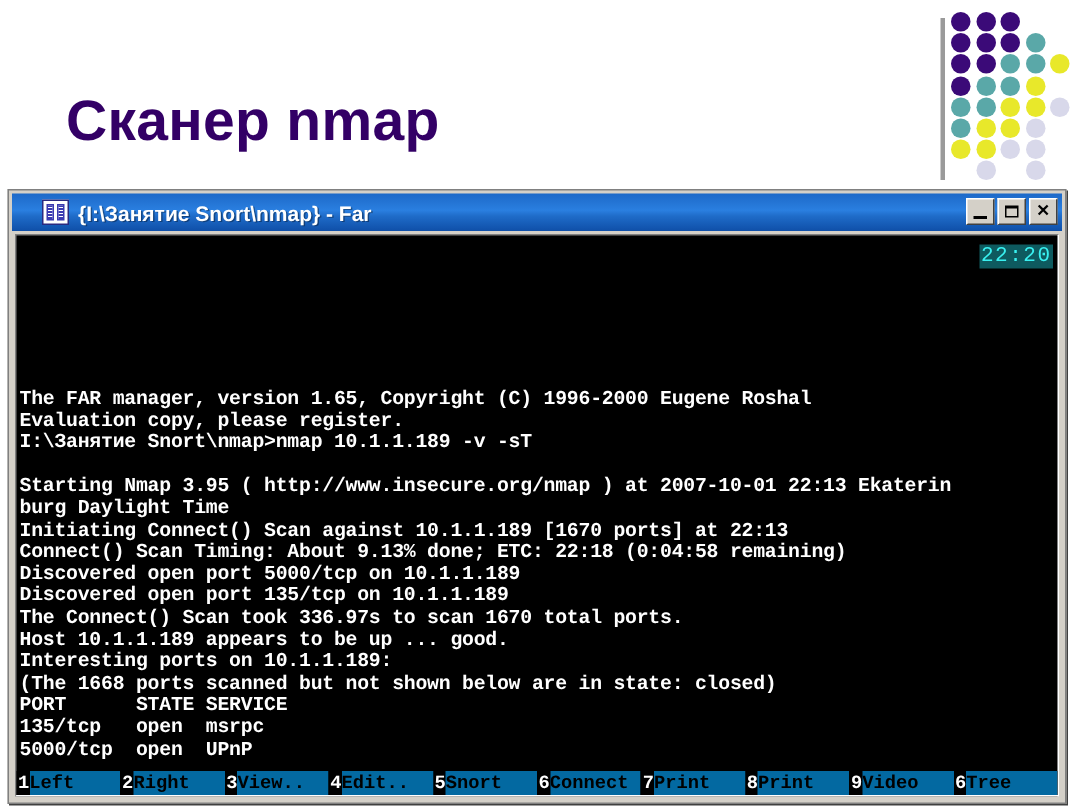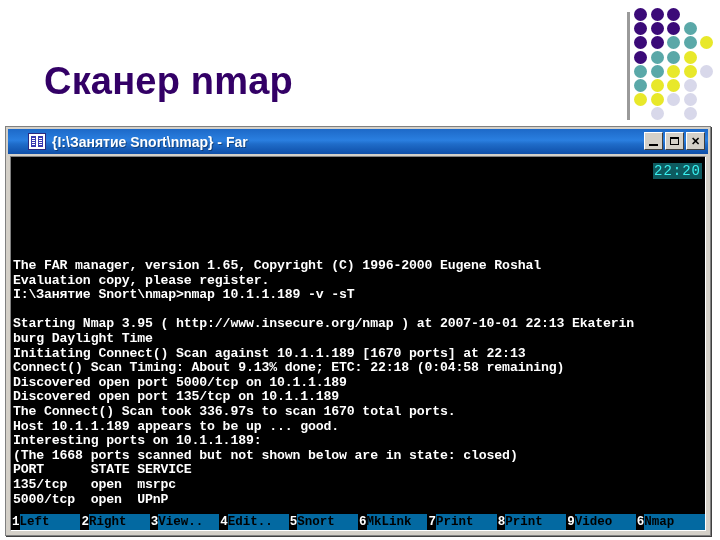--- a/index.html
+++ b/index.html
@@ -311,34 +311,34 @@
         <div class="fkey">
           <span class="num">4</span>
           <span class="lbl">Edit..</span>
         </div>
         <div class="fkey">
           <span class="num">5</span>
           <span class="lbl">Snort</span>
         </div>
         <div class="fkey">
           <span class="num">6</span>
-          <span class="lbl">MkLink</span>
+          <span class="lbl">Connect</span>
         </div>
         <div class="fkey">
           <span class="num">7</span>
           <span class="lbl">Print</span>
         </div>
         <div class="fkey">
           <span class="num">8</span>
           <span class="lbl">Print</span>
         </div>
         <div class="fkey">
           <span class="num">9</span>
           <span class="lbl">Video</span>
         </div>
         <div class="fkey">
           <span class="num">6</span>
-          <span class="lbl">Nmap</span>
+          <span class="lbl">Tree</span>
         </div>
       </div>
   </div>
 
 </div>
 
 </body></html>

